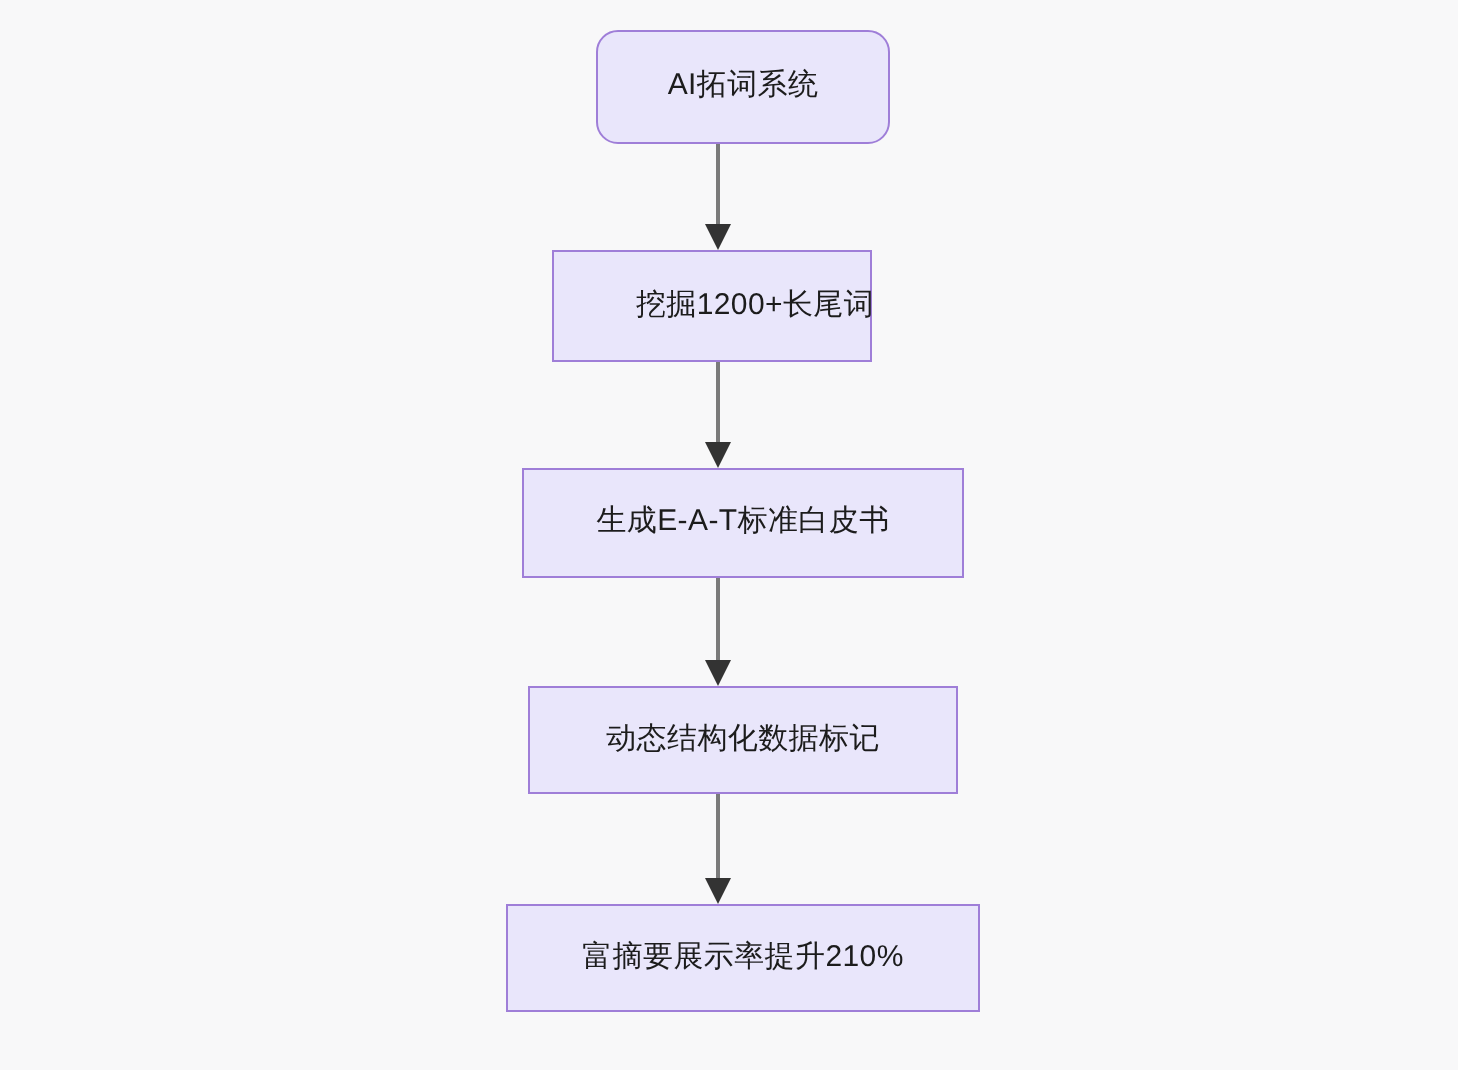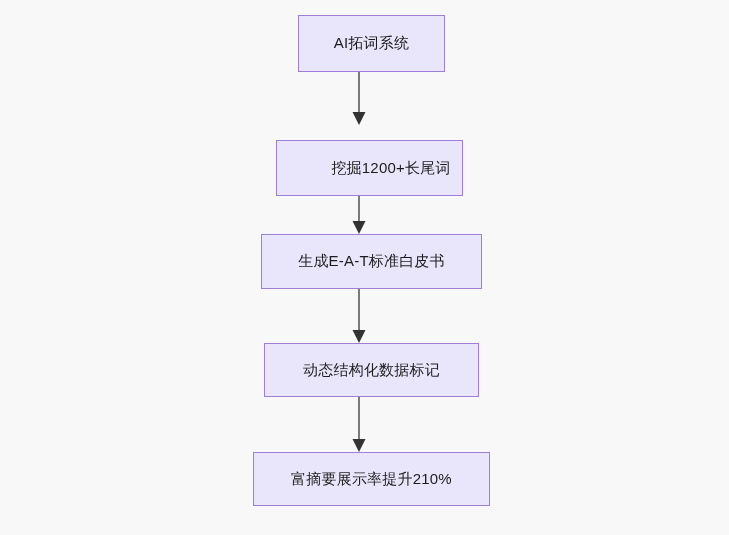--- a/index.html
+++ b/index.html
@@ -68,25 +68,25 @@
   <svg class="edge" style="left:347px; top:289px;" width="24" height="54" viewBox="0 0 24 54">
     <line class="edge-line" x1="12" y1="0" x2="12" y2="45"></line>
     <polygon class="edge-head" points="12,54 5.5,41 18.5,41"></polygon>
   </svg>
 
   <svg class="edge" style="left:347px; top:397px;" width="24" height="55" viewBox="0 0 24 55">
     <line class="edge-line" x1="12" y1="0" x2="12" y2="46"></line>
     <polygon class="edge-head" points="12,55 5.5,42 18.5,42"></polygon>
   </svg>
 
-  <div class="node" style="left:298px; top:15px; width:147px; height:57px;">
+  <div class="node" style="left:298px; top:15px; width:147px; height:57px;border-radius:11px;">
     <span class="node-label">AI拓词系统</span>
   </div>
 
-  <div class="node" style="left:276px; top:140px; width:187px; height:56px;padding-left:43px;">
+  <div class="node" style="left:276px; top:125px; width:160px; height:56px;padding-left:43px;">
     <span class="node-label">挖掘1200+长尾词</span>
   </div>
 
   <div class="node" style="left:261px; top:234px; width:221px; height:55px;">
     <span class="node-label">生成E-A-T标准白皮书</span>
   </div>
 
   <div class="node" style="left:264px; top:343px; width:215px; height:54px;">
     <span class="node-label">动态结构化数据标记</span>
   </div>

